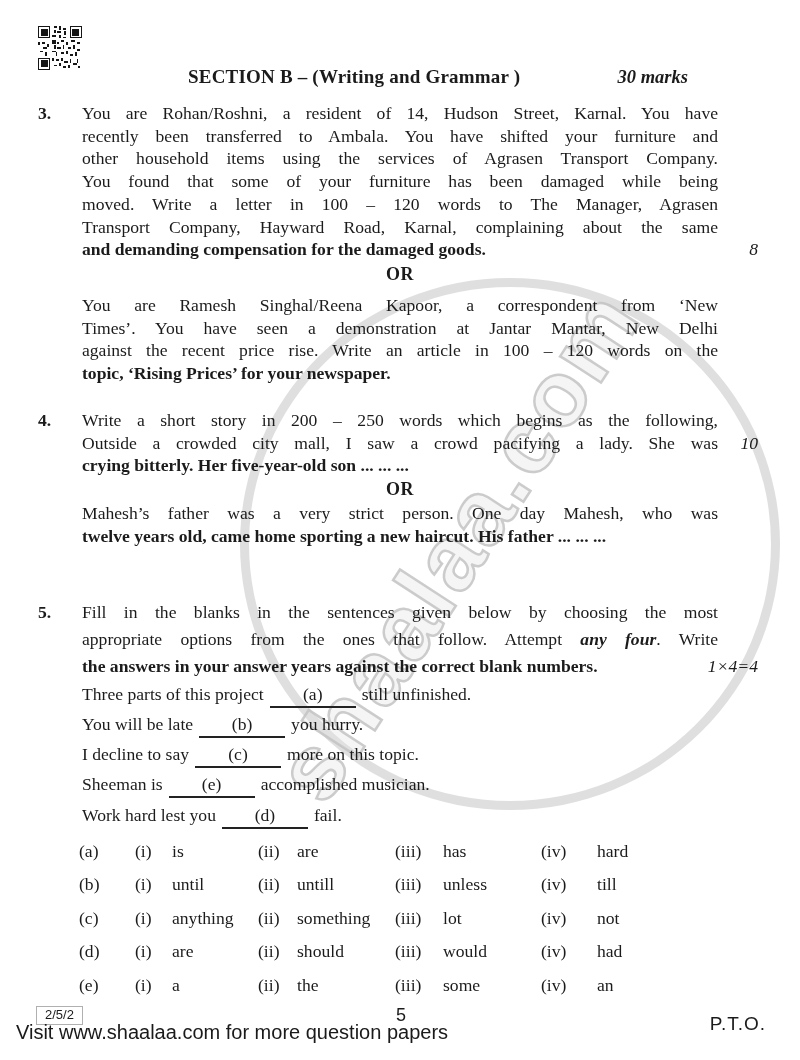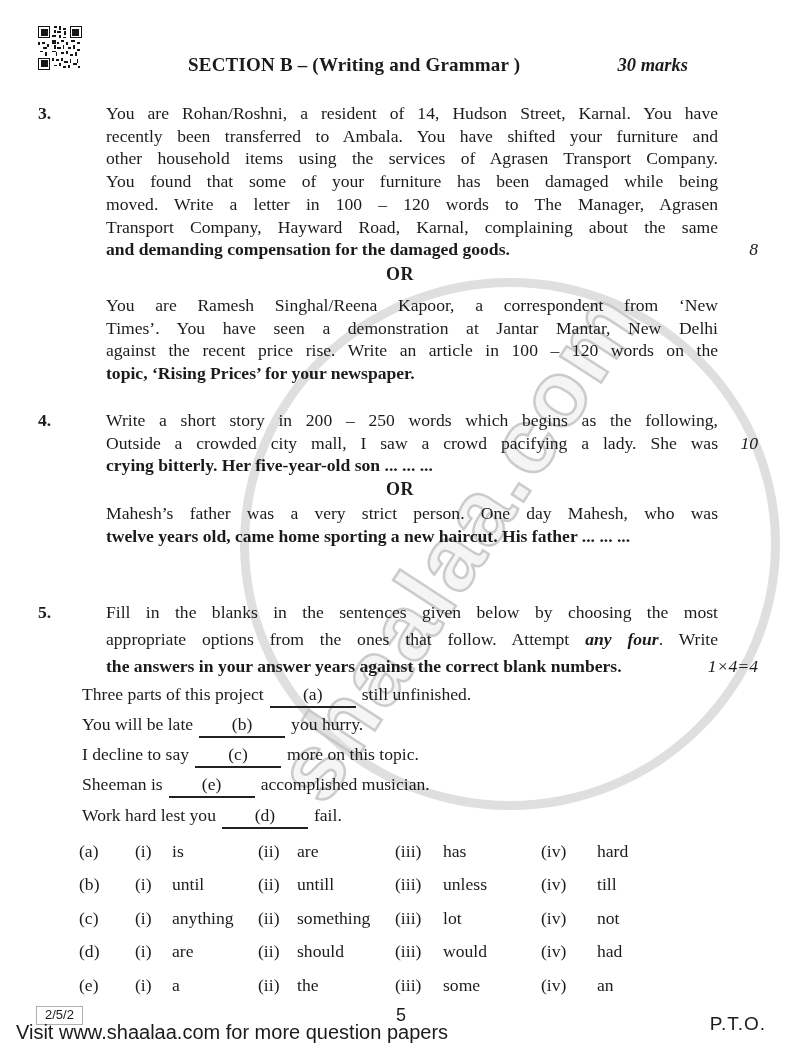--- a/index.html
+++ b/index.html
@@ -34,29 +34,29 @@
     z-index:0;
     white-space:nowrap;
   }
 
   .content { position:relative; z-index:1; }
 
   
   .qr { position:absolute; left:38px; top:24px; width:44px; height:48px; }
 
   
-  .header { position:absolute; left:0; top:54px; width:713px; height:26px; font-size:19px; }
+  .header { position:absolute; left:0; top:66px; width:713px; height:26px; font-size:19px; }
   .header .title { position:absolute; left:188px; top:0; font-weight:700; letter-spacing:.2px; }
   .header .smarks { position:absolute; right:25px; top:1px; font-weight:700; font-style:italic; font-size:18.5px; }
 
   
   .qblock { position:absolute; left:82px; width:636px; font-size:17.6px; line-height:22.7px; }
   .qnum { position:absolute; left:-44px; top:0; font-weight:700; }
   .mark { position:absolute; right:-40px; font-style:italic; }
-  .jline { text-align:justify; text-align-last:justify;margin-left:24px; }
+  .jline { text-align:justify; text-align-last:justify; }
   .jline.last { text-align:center; text-align-last:left;font-weight:bold; }
   .orline { position:absolute; left:0; width:800px; text-align:center; font-weight:700; font-size:18px; letter-spacing:.5px; }
   .or-inline { text-align:center; font-weight:700; font-size:18px; letter-spacing:.5px; height:22.7px; margin:1px 0 1.5px; }
   .bi { font-weight:700; font-style:italic; }
   .q5intro { line-height:27px; }
 
   
   .sentences { position:absolute; left:82px; top:684px; width:660px; font-size:17.6px; }
   .sent-row { height:30.15px; }
   .blank {

